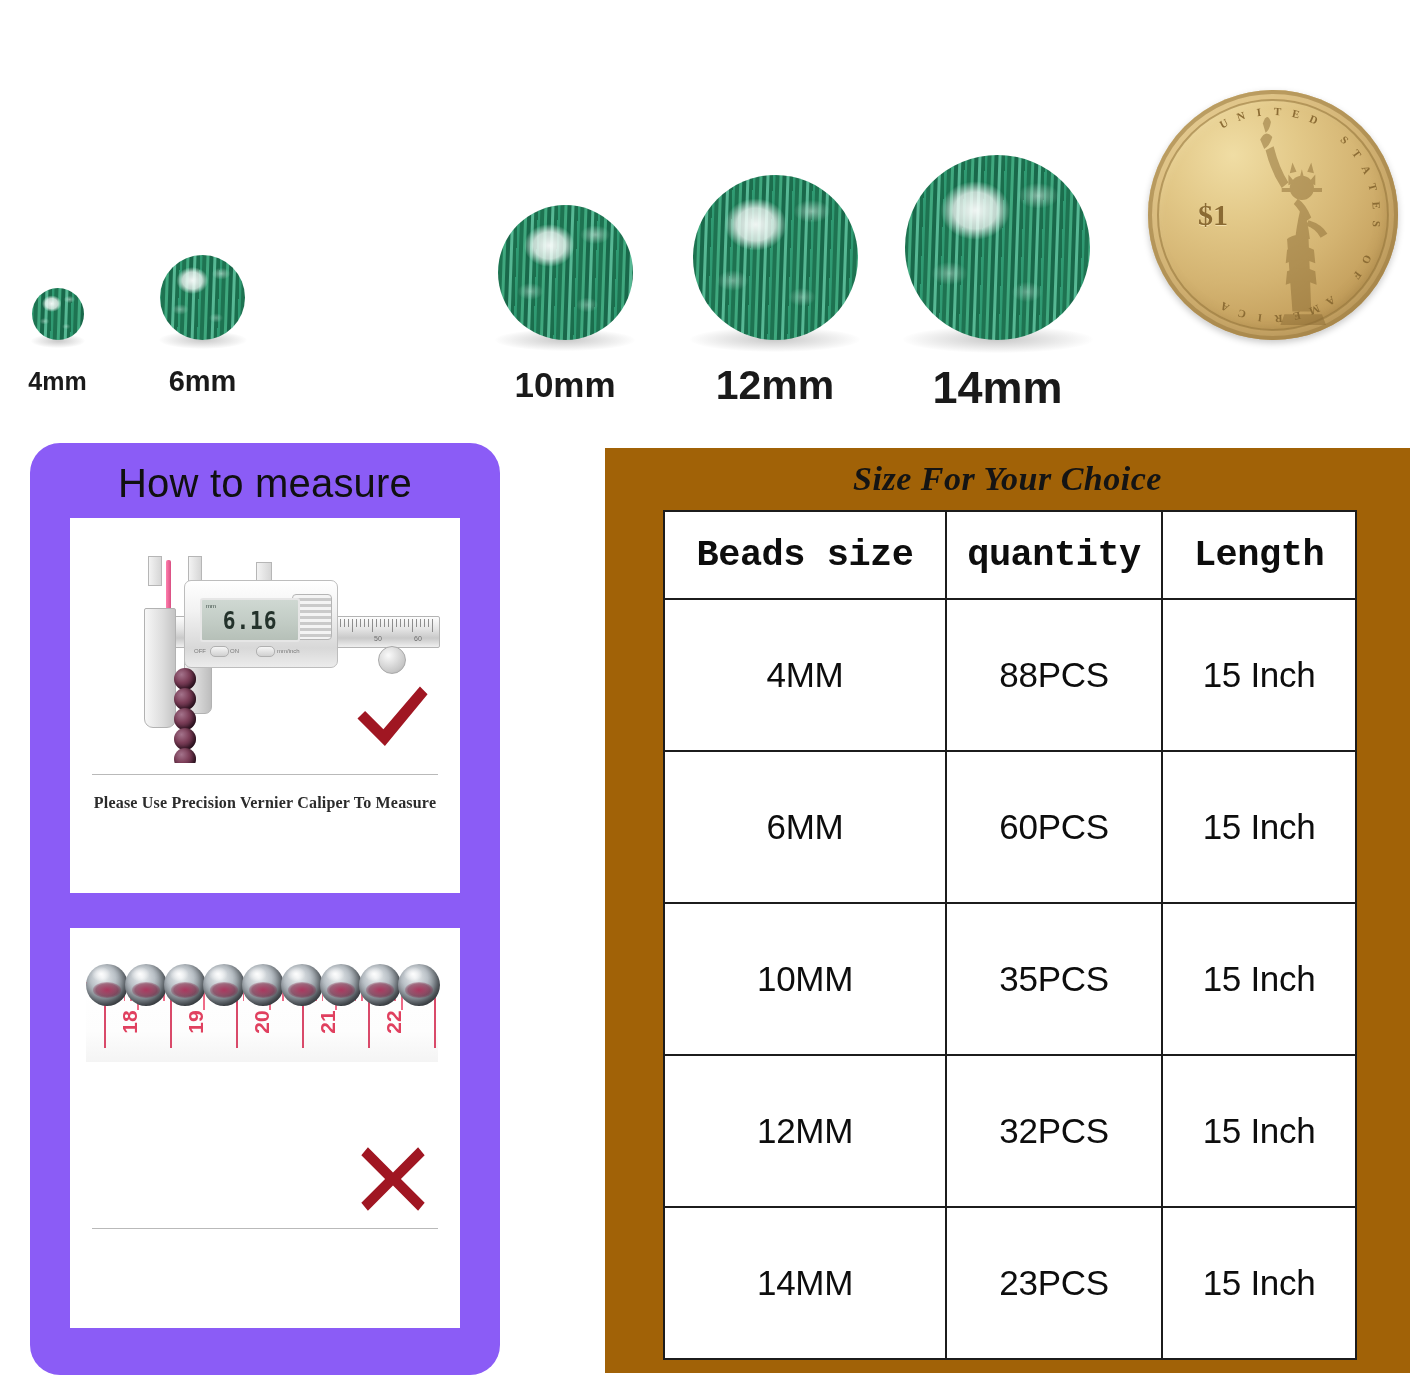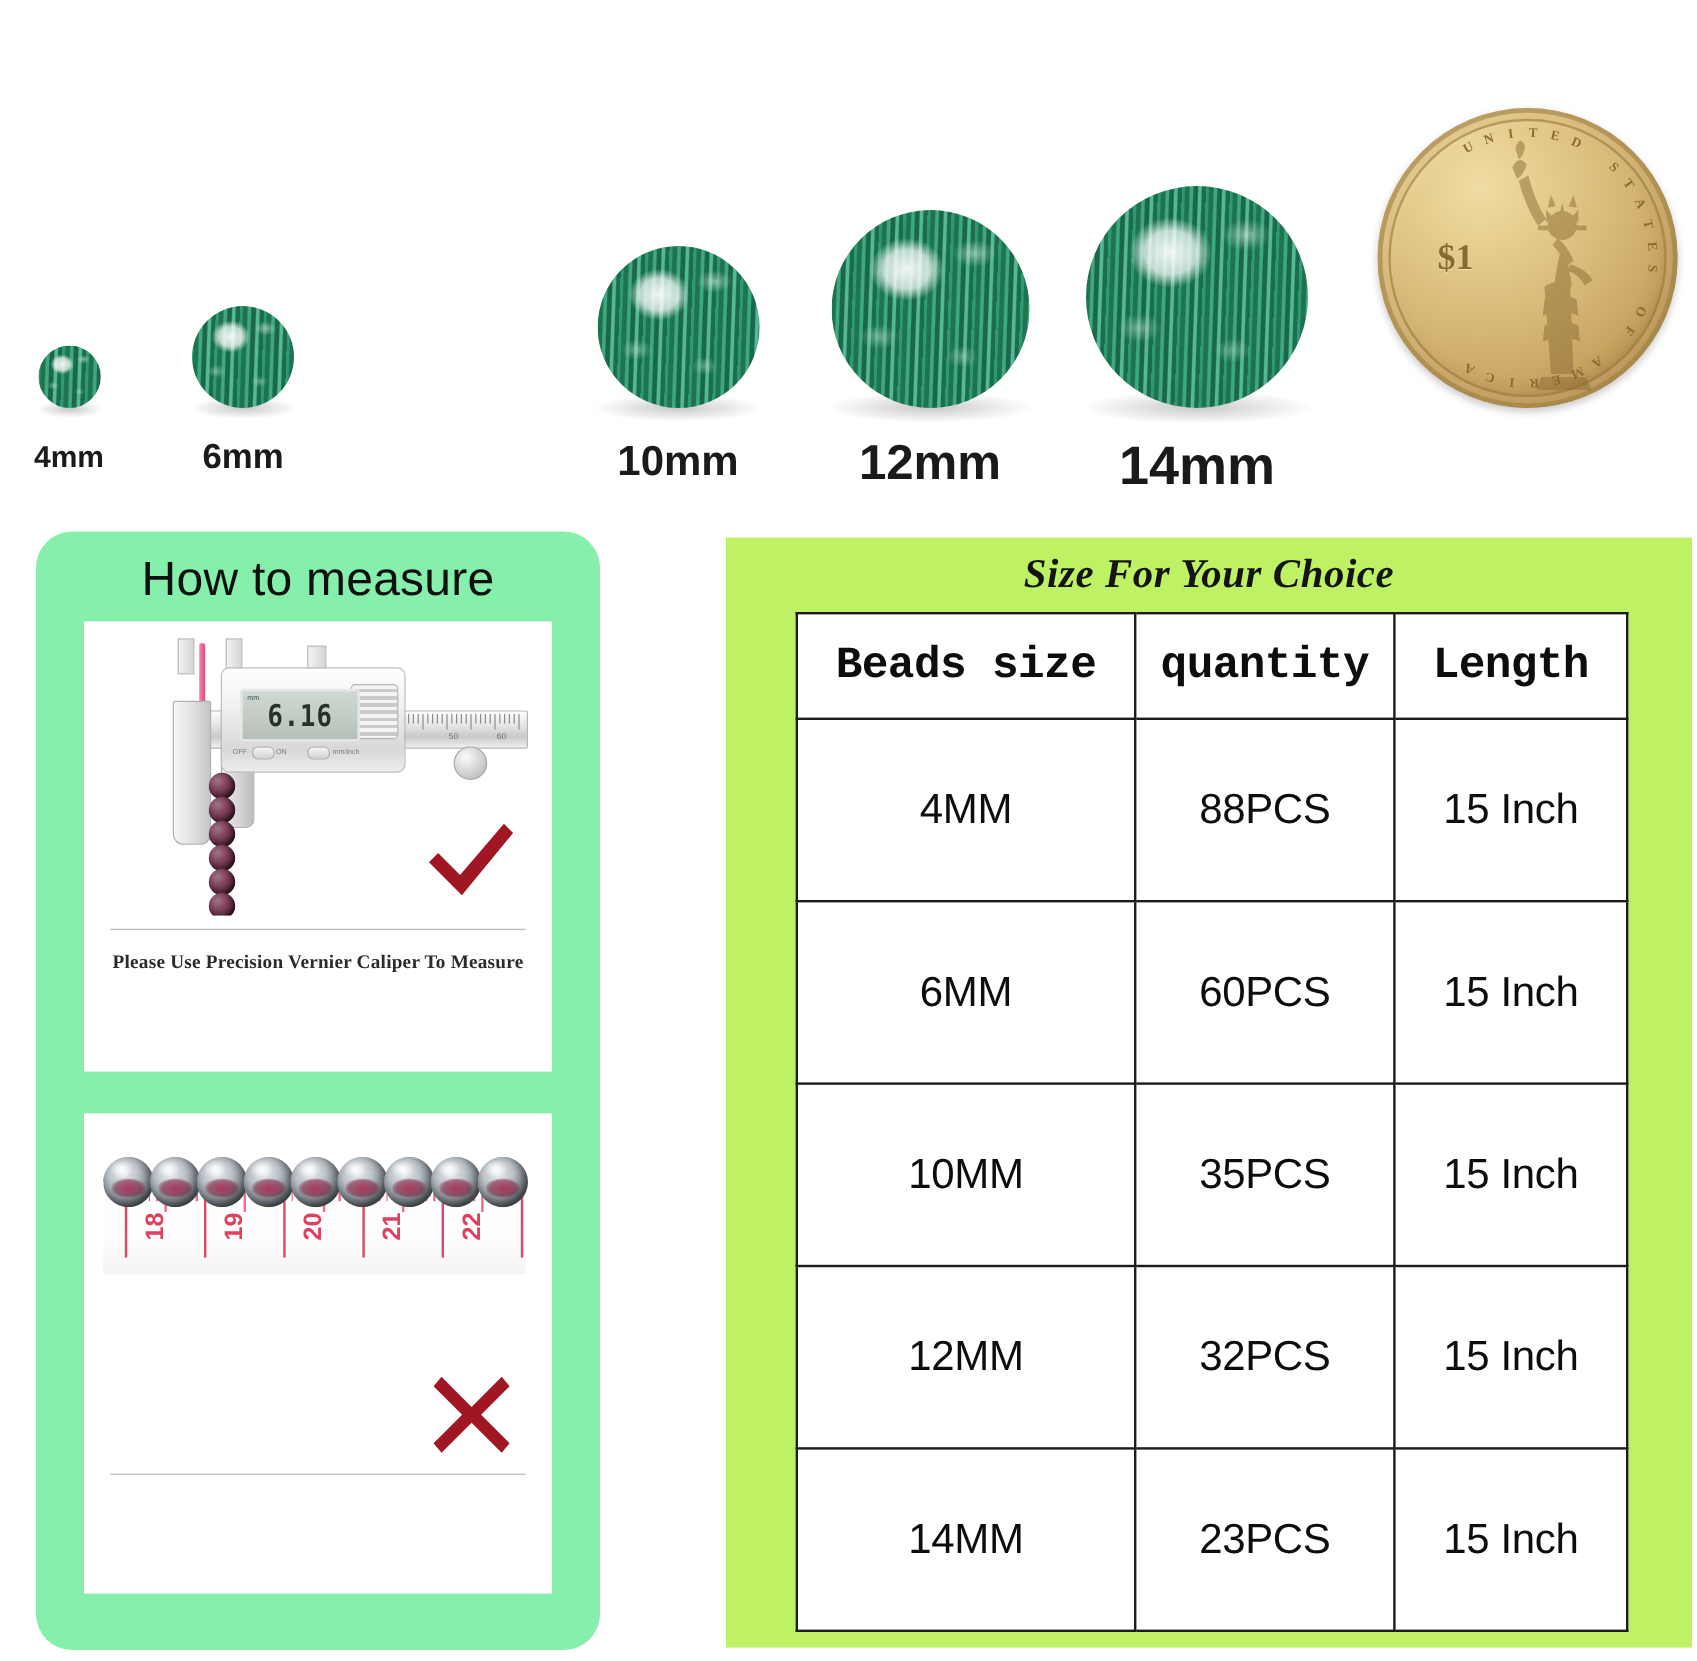--- a/index.html
+++ b/index.html
@@ -153,21 +153,21 @@
   }
 
   
   
   #how-to-measure {
     position: absolute;
     left: 30px;
     top: 443px;
     width: 470px;
     height: 932px;
-    background: #86efac;
+    background: #8b5cf6;
     border-radius: 30px;
     box-sizing: border-box;
   }
   #htm-title {
     text-align: center;
     font-family: "Liberation Sans", sans-serif;
     font-size: 40px;
     font-weight: 400;
     color: #101010;
     padding-top: 18px;
@@ -202,21 +202,21 @@
     position: absolute;
     left: 0; right: 0;
     text-align: center;
     font-family: "Liberation Serif", serif;
     color: #2b2b2b;
   }
   .cap-en { font-size: 16px; font-weight: 700; letter-spacing: .2px; }
   .cap-ru { font-size: 13px; font-weight: 400; margin-top: 4px; }
 
   
-  .caliper { position: absolute; left: 18px; top: 8px; width: 356px; height: 220px; }
+  .caliper { position: absolute; left: 18px; top: 32px; width: 356px; height: 220px; }
   .cal-beam {
     position: absolute; left: 58px; top: 66px; width: 292px; height: 30px;
     background: linear-gradient(180deg, #fdfdfd 0%, #e4e4e4 40%, #c9c9c9 70%, #efefef 100%);
     border: 1px solid #b4b4b4; border-radius: 2px;
   }
   .cal-scale { position: absolute; left: 244px; top: 69px; width: 104px; height: 24px; overflow: hidden; }
   .cal-tick { position: absolute; top: 0; width: 1px; background: #8d8d8d; }
   .cal-num  { position: absolute; bottom: 1px; font-size: 7px; color: #6d6d6d; font-family: "Liberation Sans", sans-serif; }
   .cal-body {
     position: absolute; left: 96px; top: 30px; width: 152px; height: 86px;
@@ -314,21 +314,21 @@
     position: absolute; right: 34px; bottom: 6px; width: 66px; height: 66px;
   }
 
   
   #size-table-card {
     position: absolute;
     left: 605px;
     top: 448px;
     width: 805px;
     height: 925px;
-    background: #bef264;
+    background: #a16207;
     box-sizing: border-box;
   }
   #table-title {
     text-align: center;
     font-family: "Liberation Serif", serif;
     font-style: italic;
     font-weight: 700;
     font-size: 34px;
     color: #141414;
     padding-top: 12px;

